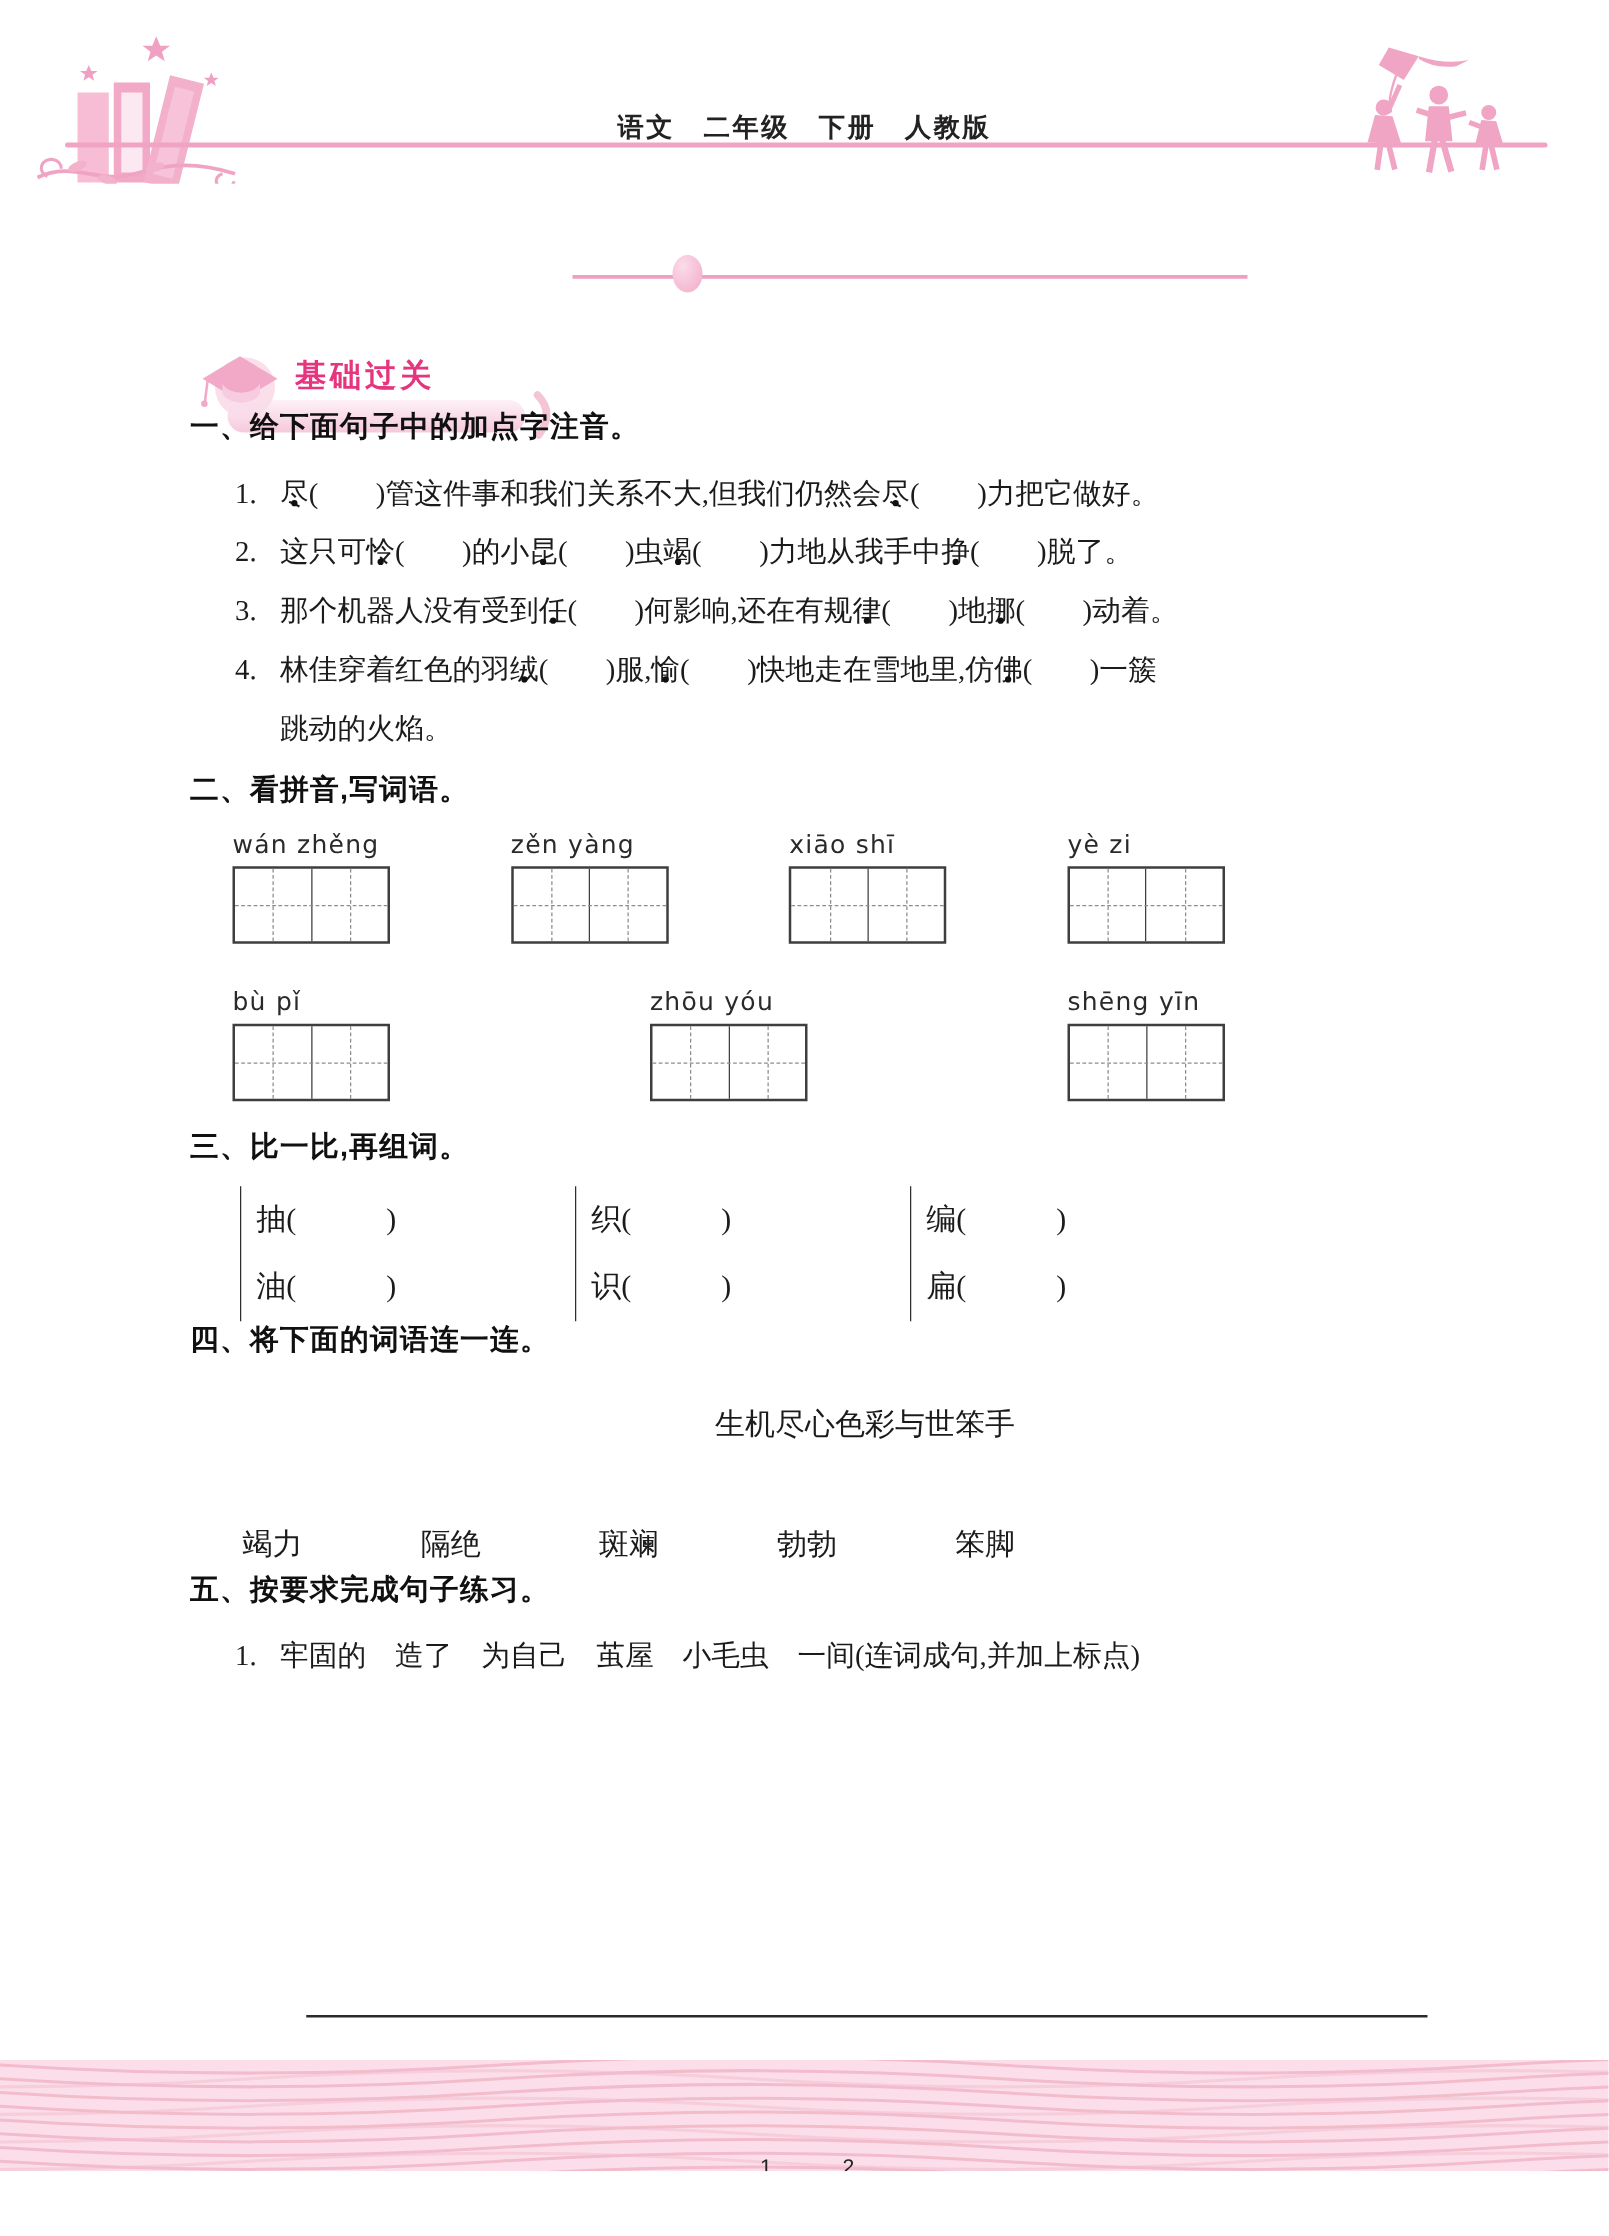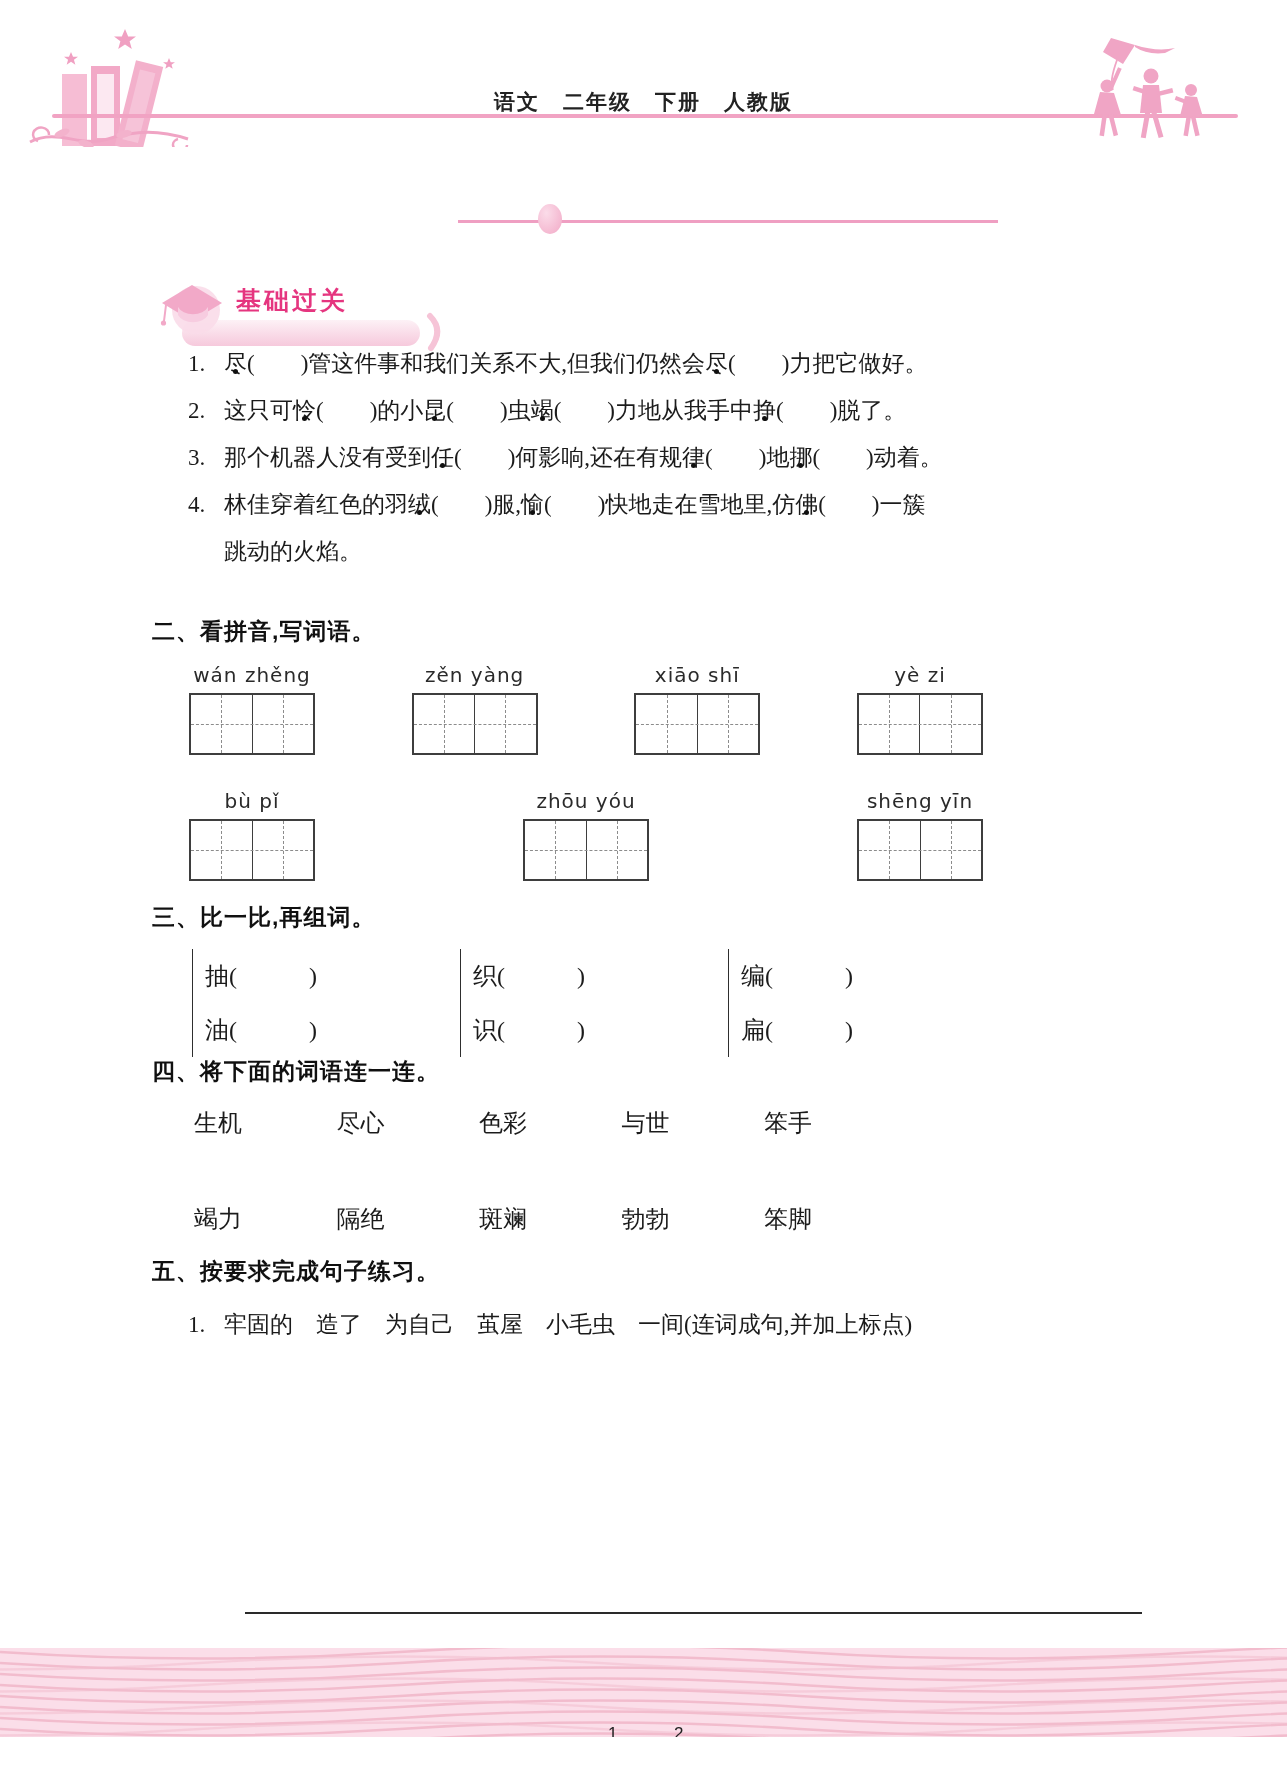--- a/index.html
+++ b/index.html
@@ -47,39 +47,39 @@
   .item{display:flex;font-size:23px;line-height:47px;}
   .item-num{width:36px;margin-left:36px;flex:none;}
   .item-body{flex:1;}
   .em-dot{position:relative;}
   .em-dot::after{content:"";position:absolute;left:50%;margin-left:-2.5px;bottom:2px;
                  width:5px;height:5px;border-radius:50%;background:#101010;}
 
   
   .pin-rows{margin-top:16px;}
   .pin-row{display:flex;justify-content:space-between;width:800px;margin-left:34px;margin-bottom:34px;}
-  .pin-group{width:132px;display:flex;flex-direction:column;align-items:center;}
+  .pin-group{width:132px;display:flex;flex-direction:column;align-items:flex-start;}
   .pinyin{font-family:"DejaVu Sans",sans-serif;font-size:20px;color:#2a2a2a;margin-bottom:6px;
           white-space:nowrap;letter-spacing:1px;}
   .writebox{width:126px;height:62px;border:2px solid #3e3e3e;display:flex;position:relative;
             box-sizing:border-box;background:#fff;}
   .writebox::after{content:"";position:absolute;left:0;right:0;top:50%;border-top:1.5px dashed #8c8c8c;}
   .cell{flex:1;position:relative;}
   .cell + .cell{border-left:1.6px solid #3e3e3e;}
   .cell::before{content:"";position:absolute;top:0;bottom:0;left:50%;border-left:1.5px dashed #8c8c8c;}
 
   
   .q3-groups{display:flex;margin-top:16px;margin-left:40px;}
   .pair-group{border-left:1.7px solid #2e2e2e;padding-left:12px;min-width:150px;margin-right:105px;
               font-size:24px;line-height:54px;white-space:nowrap;}
 
   
   .q4-row{display:flex;width:618px;margin-left:42px;justify-content:space-between;
           font-size:24px;white-space:nowrap;}
-  .q4-row.row1{margin-top:20px;}
+  .q4-row.row1{margin-top:36px;justify-content:flex-end;}
   .q4-row.row2{margin-top:64px;}
 
   
   .answer-line{position:absolute;left:245px;top:1612px;width:897px;border-top:2.2px solid #2a2a2a;}
 
   
   .footer-band{position:absolute;left:0;top:1648px;width:1287px;height:141px;background:#fbdee9;
                overflow:hidden;}
   .page-num{position:absolute;top:76px;font-family:"Liberation Sans",sans-serif;font-size:17px;
             color:#222;}
@@ -153,20 +153,21 @@
       <path d="M14,25 l-2,16" stroke="#f2a9c8" stroke-width="2" fill="none"></path>
       <circle cx="11.5" cy="43" r="2.6" fill="#f2a9c8"></circle>
     </svg>
     <div class="badge-label">基础过关</div>
     <svg class="badge-swoosh" width="22" height="44" viewBox="0 0 22 44">
       <path d="M4,4 q14,14 1,32" stroke="#f6c4d7" stroke-width="6" fill="none" stroke-linecap="round"></path>
     </svg>
   </div>
 
   <section class="q q1">
+    <div class="sec-heading">一、给下面句子中的加点字注音。</div>
     <div class="items">
         <div class="item">
           <span class="item-num">1.</span>
           <div class="item-body"><span class="em-dot">尽</span><span>(　　)管这件事和我们关系不大,但我们仍然会</span><span class="em-dot">尽</span><span>(　　)力把它做好。</span></div>
         </div>
         <div class="item">
           <span class="item-num">2.</span>
           <div class="item-body"><span>这只可</span><span class="em-dot">怜</span><span>(　　)的小</span><span class="em-dot">昆</span><span>(　　)虫</span><span class="em-dot">竭</span><span>(　　)力地从我手中</span><span class="em-dot">挣</span><span>(　　)脱了。</span></div>
         </div>
         <div class="item">

